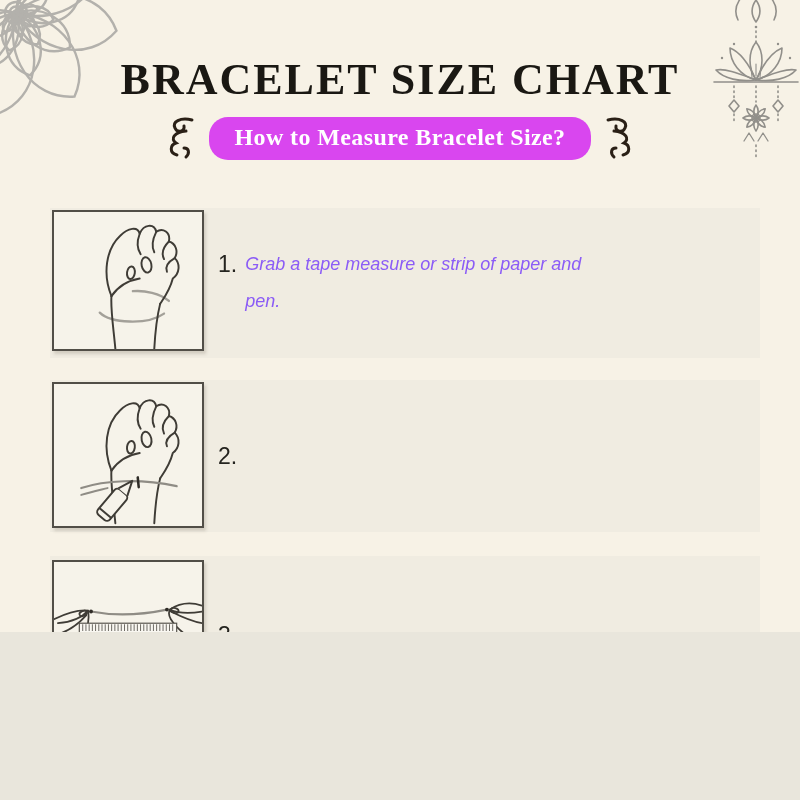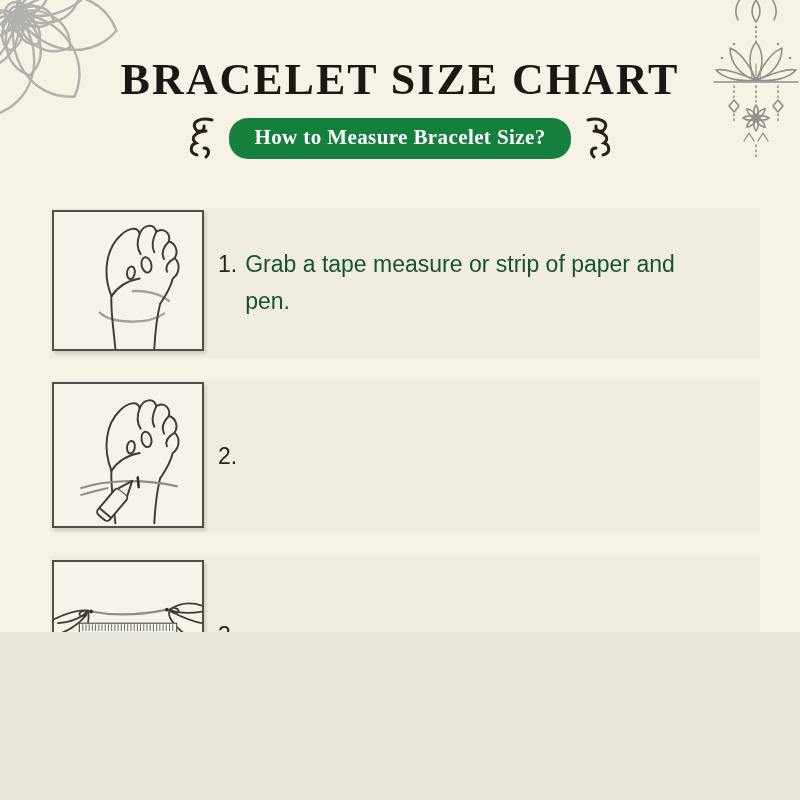--- a/index.html
+++ b/index.html
@@ -23,25 +23,25 @@
     font-weight: bold;
     font-size: 44px; line-height: 44px;
     letter-spacing: 2px;
     color: #1a1813;
   }
   .badge-row {
     position: absolute; top: 112px; left: 0; width: 100%; height: 52px;
     display: flex; justify-content: center; align-items: center; gap: 13px;
   }
   .badge {
-    background: #15803d; color: #ffffff;
+    background: #d946ef; color: #ffffff;
     border-radius: 19px;
     padding: 7px 25px 9px 25px;
     font-family: "Liberation Serif", serif;
-    font-weight: bold; font-size: 21px; letter-spacing: 0.4px;
+    font-weight: bold; font-size: 24px; letter-spacing: 0.4px;
     white-space: nowrap;
   }
   .flourish { width: 34px; height: 46px; }
   .flourish.right { transform: scaleX(-1); }
 
   .step-row {
     position: absolute; left: 50px; width: 710px;
     background: #f0ece1;
   }
   .illus-box {
@@ -56,22 +56,23 @@
     position: absolute; left: 168px; right: 8px; top: 0; bottom: 0;
     display: flex; flex-direction: column; justify-content: center;
   }
   .step-line { display: flex; align-items: flex-start; }
   .step-num {
     font-size: 23px; line-height: 37px; color: #25241f;
     margin-right: 8px; flex: none;
   }
   .step-num.tight { margin-right: 3px; }
   .step-body {
-    font-size: 23px; line-height: 37px; color: #14532d;
+    font-size: 18px; line-height: 37px; color: #8b5cf6;
     white-space: pre-line;
+    font-style: italic;
   }
   .footer {
     position: absolute; top: 731px; left: 0; width: 100%;
     text-align: center;
     font-weight: bold; font-size: 23px; color: #14130f;
     transform: scaleX(0.96);
     transform-origin: 50% 50%;
     white-space: nowrap;
   }
 </style>

